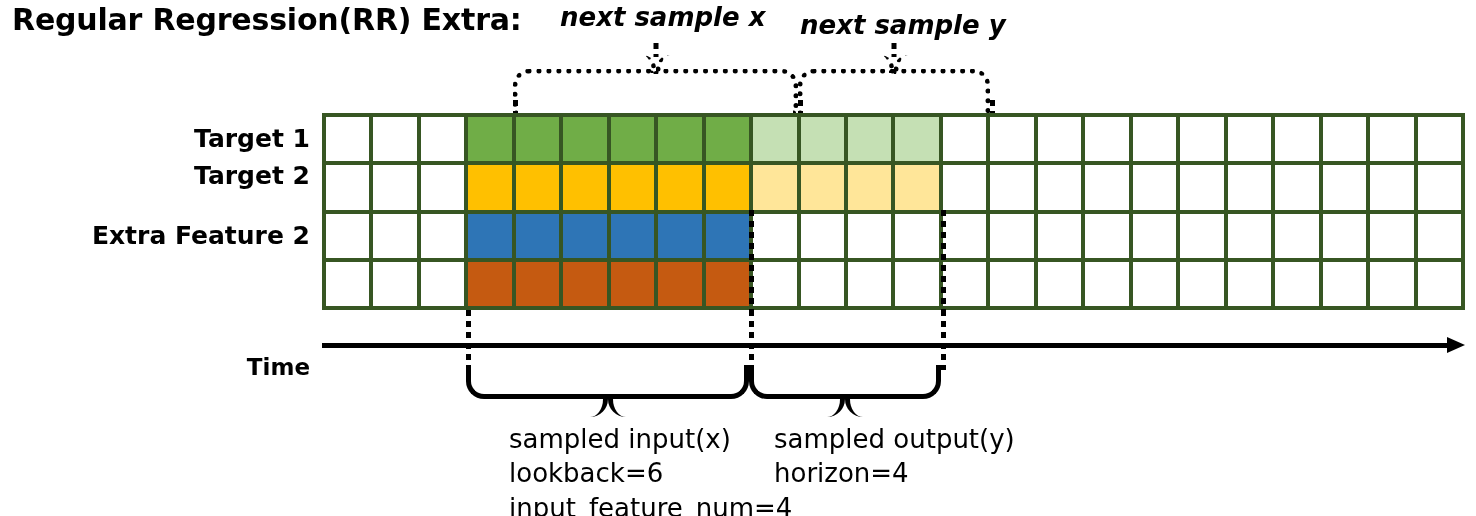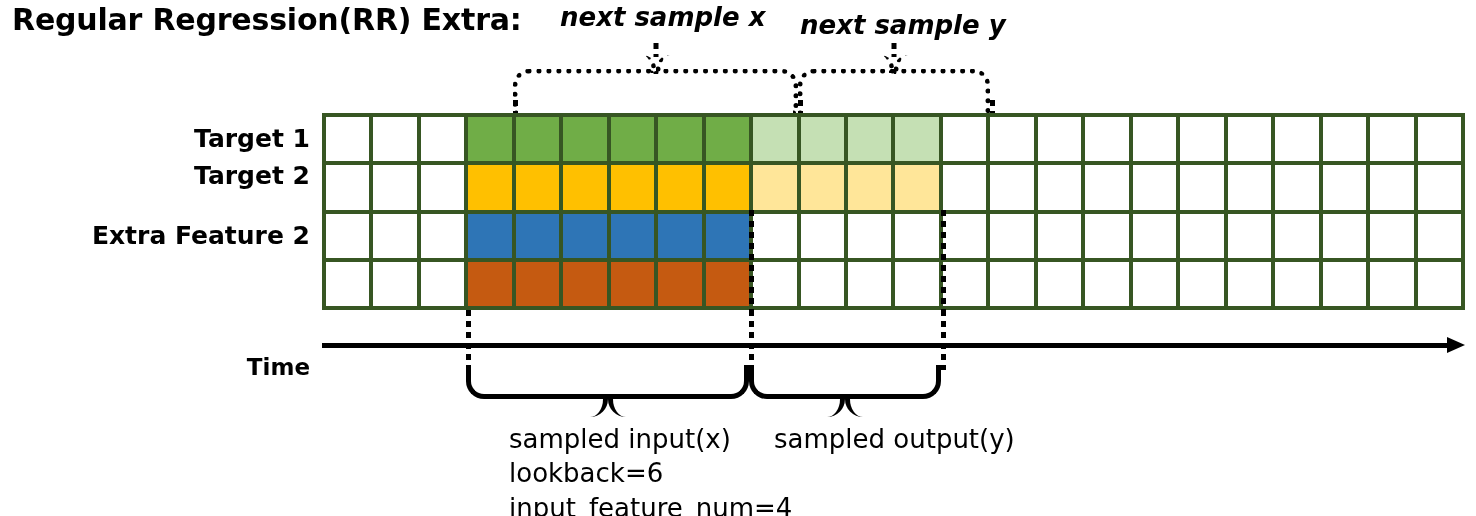--- a/index.html
+++ b/index.html
@@ -416,13 +416,14 @@
 </div>
 
 <div class="caption" id="caption-input">
   <div>sampled input(x)</div>
   <div>lookback=6</div>
   <div>input_feature_num=4</div>
 </div>
 
 <div class="caption" id="caption-output">
   <div>sampled output(y)</div>
+  <div>horizon=4</div>
 </div>
 
 </body></html>

